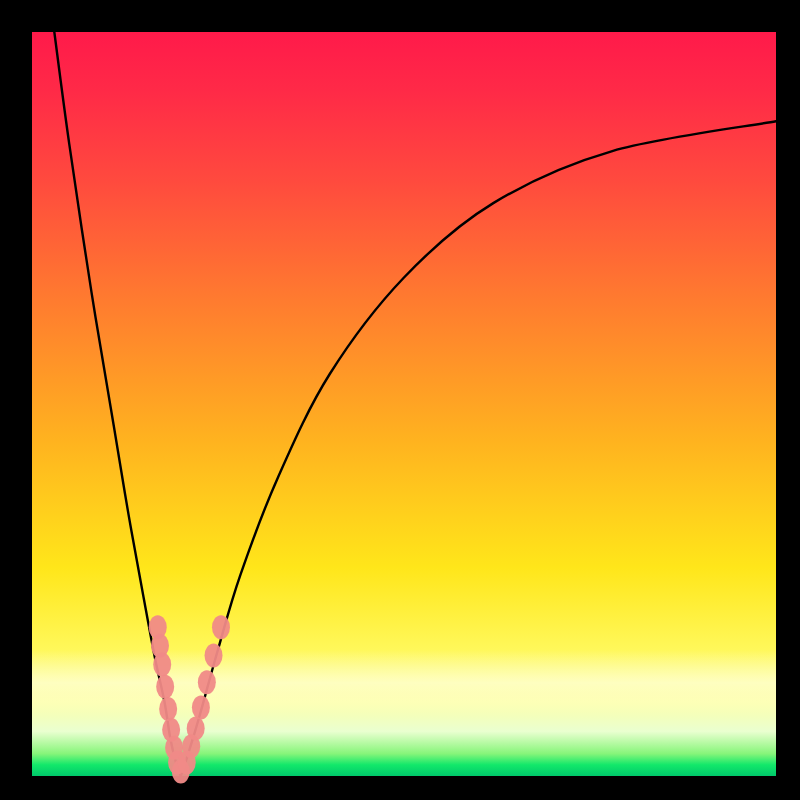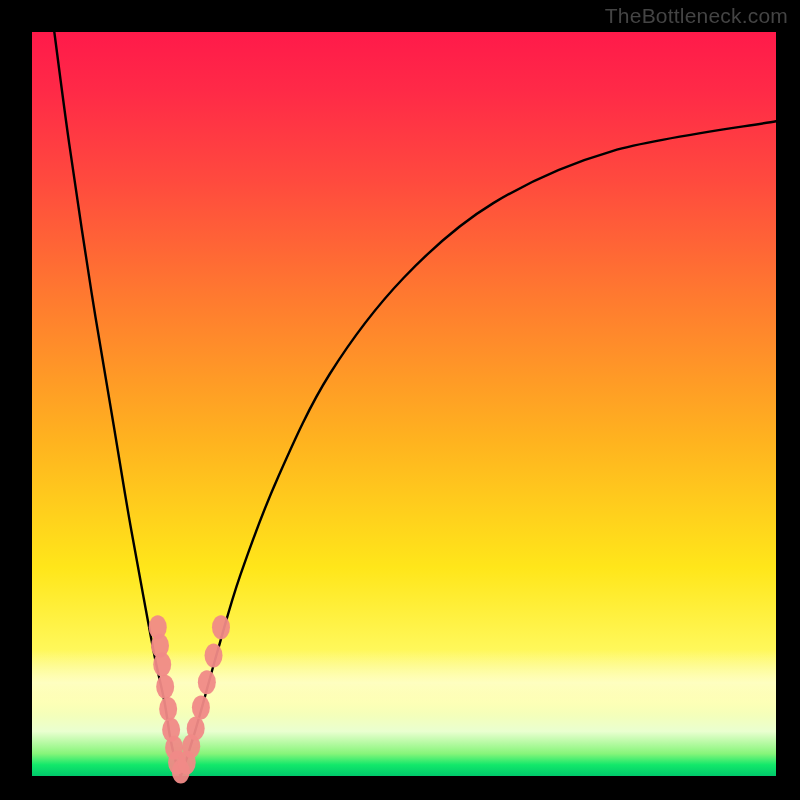--- a/index.html
+++ b/index.html
@@ -95,14 +95,13 @@
           <ellipse cx="159.216" cy="714.24" rx="9" ry="12" fill="#f08a87" stroke="#c05a55" stroke-width="0" opacity="0.95"></ellipse>
           <ellipse cx="163.68" cy="696.384" rx="9" ry="12" fill="#f08a87" stroke="#c05a55" stroke-width="0" opacity="0.95"></ellipse>
           <ellipse cx="168.88799999999998" cy="675.552" rx="9" ry="12" fill="#f08a87" stroke="#c05a55" stroke-width="0" opacity="0.95"></ellipse>
           <ellipse cx="174.84" cy="650.256" rx="9" ry="12" fill="#f08a87" stroke="#c05a55" stroke-width="0" opacity="0.95"></ellipse>
           <ellipse cx="181.536" cy="623.472" rx="9" ry="12" fill="#f08a87" stroke="#c05a55" stroke-width="0" opacity="0.95"></ellipse>
           <ellipse cx="188.976" cy="595.2" rx="9" ry="12" fill="#f08a87" stroke="#c05a55" stroke-width="0" opacity="0.95"></ellipse>
         </g>
     </svg>
   </div>
 
-  <div class="watermark">TheBottleneck.com</div>
 </div>
 
 </body></html>

